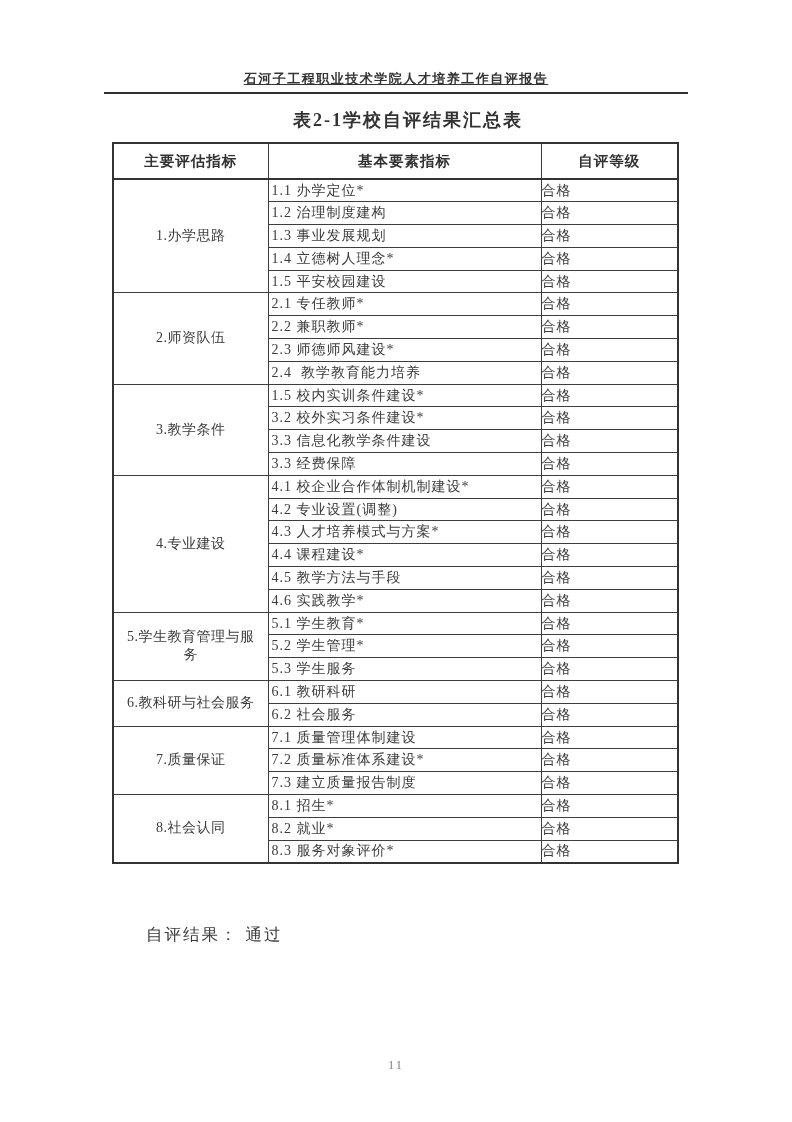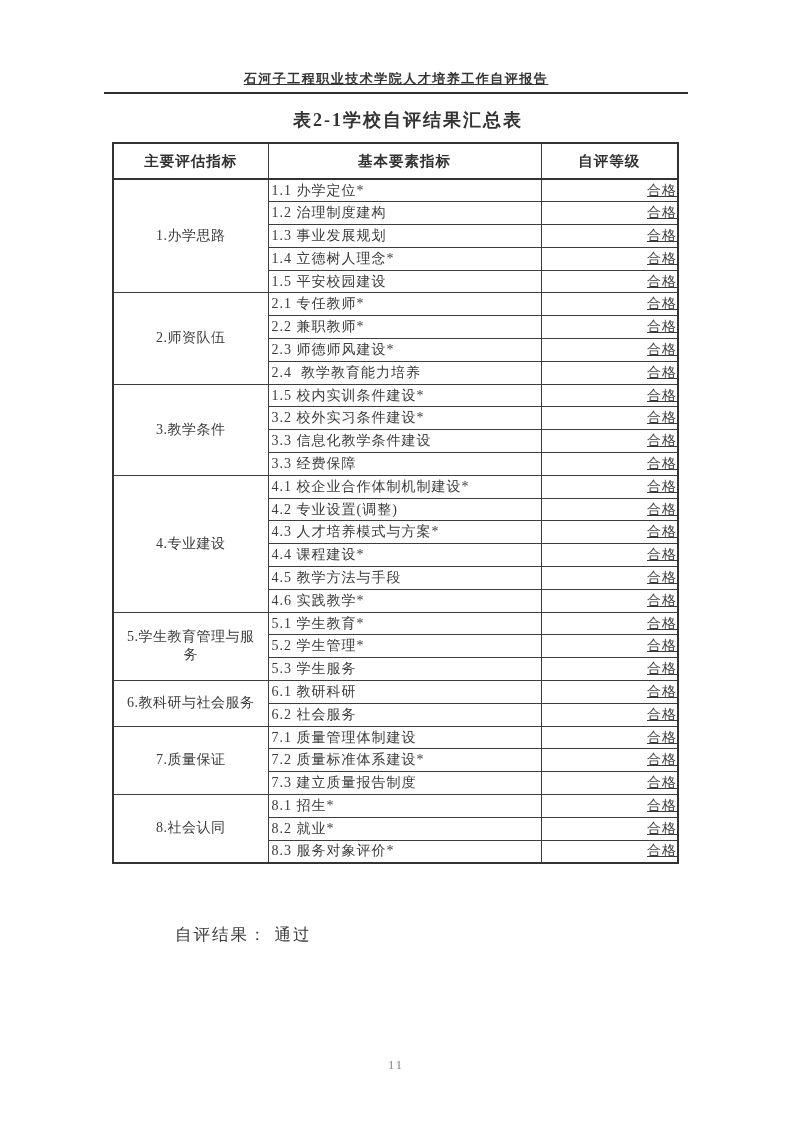--- a/index.html
+++ b/index.html
@@ -77,25 +77,25 @@
     line-height: 1.3;
     letter-spacing: 0.5px;
     margin-top: 12px;
   }
   td.item-cell {
     text-align: left;
     padding-left: 3px;
     white-space: pre-wrap;
     letter-spacing: 1px;
   }
-  td.grade-cell { text-align: right; letter-spacing: 1px; text-decoration: underline; }
+  td.grade-cell { text-align: left; letter-spacing: 1px; }
   .result-line {
     position: absolute;
     top: 924px;
-    left: 175px;
+    left: 146px;
     font-size: 16.5px;
     letter-spacing: 2px;
     color: #3b3b3b;
   }
   .result-line .result-value { margin-left: 7px; }
   .page-number {
     position: absolute;
     top: 1058px;
     left: 0;
     width: 100%;

